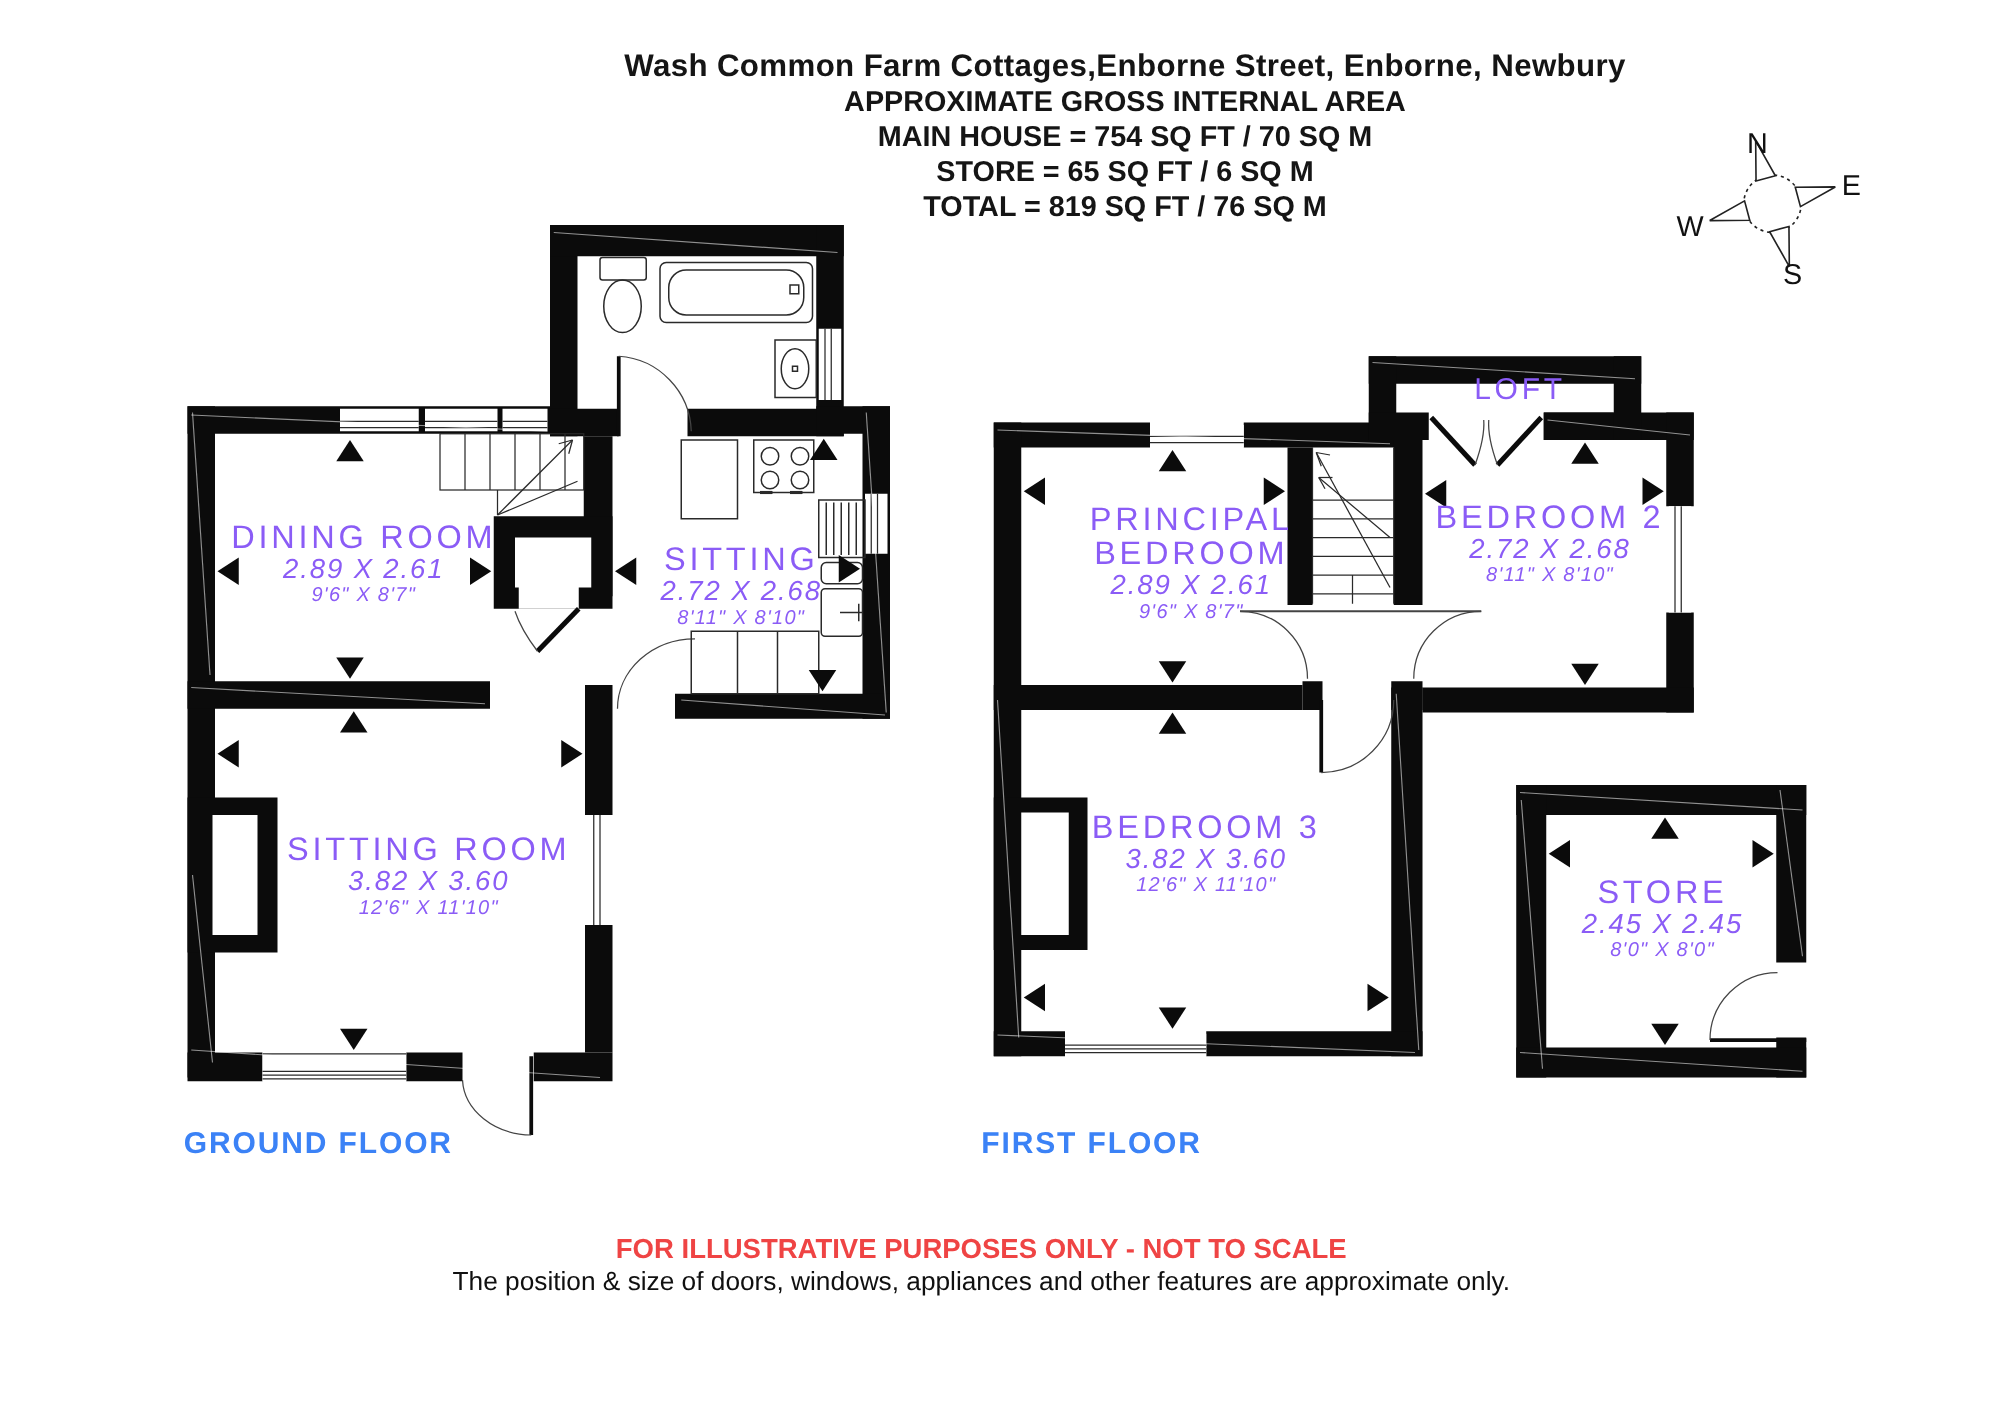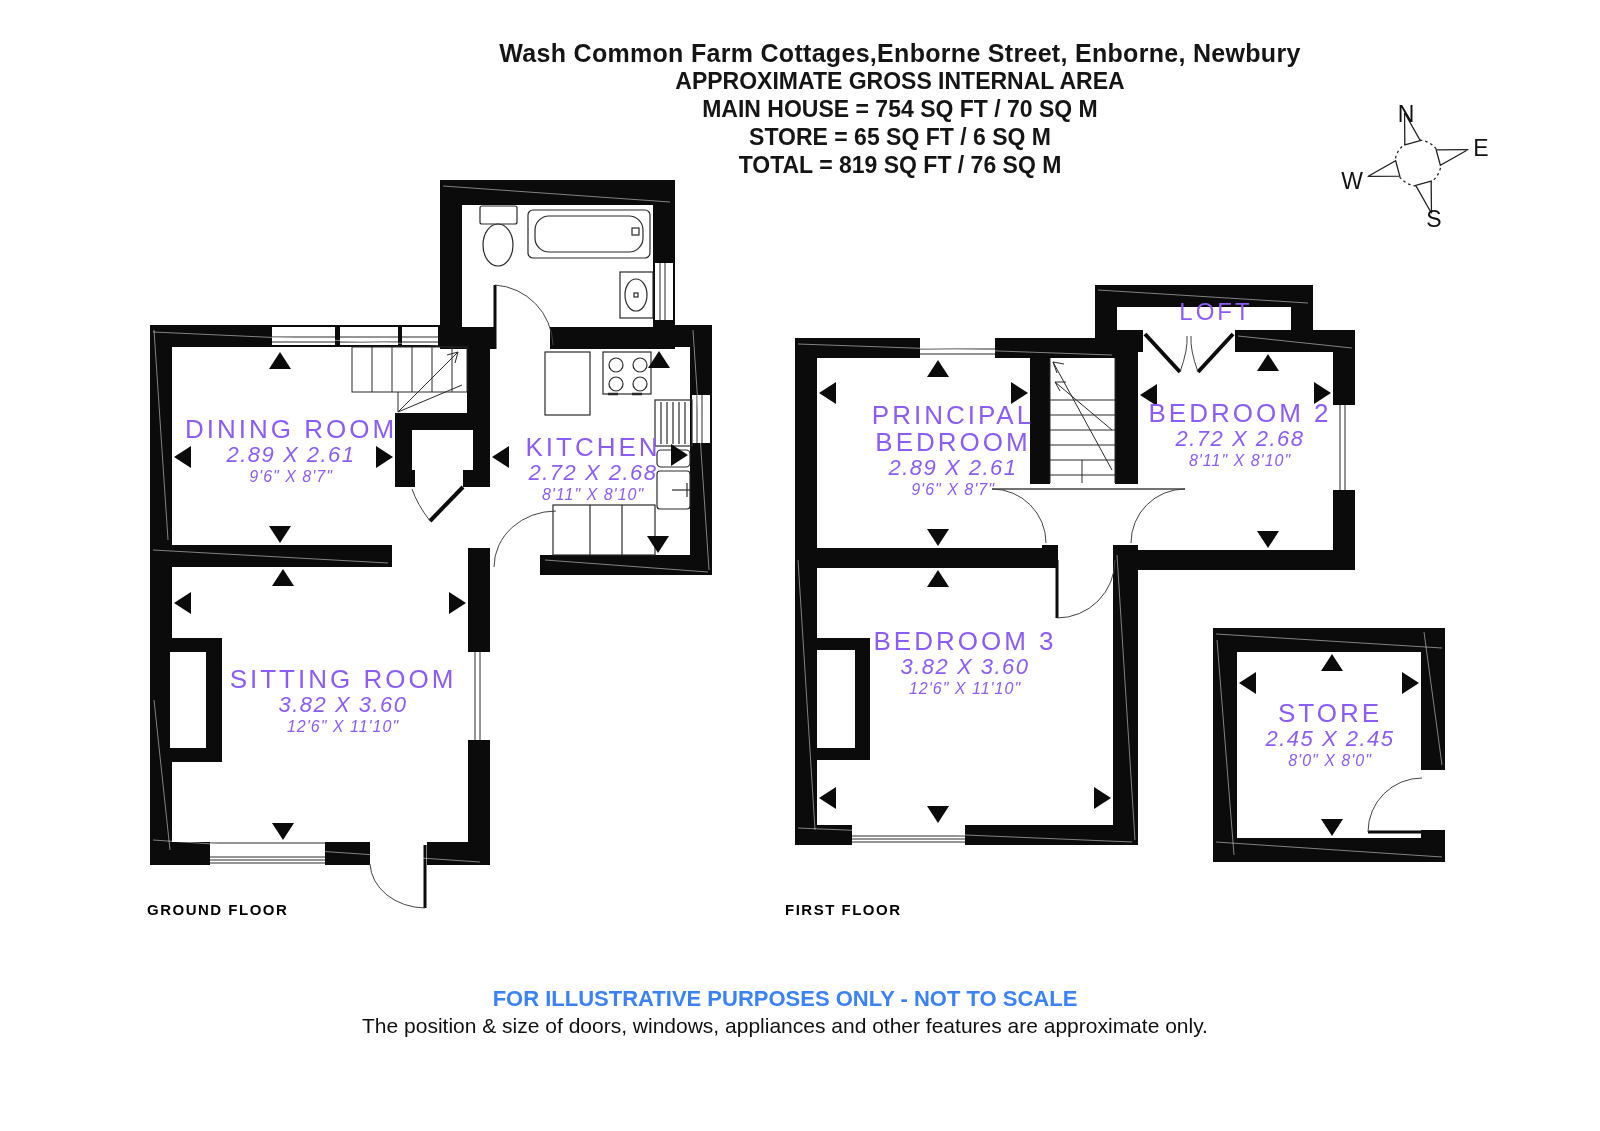--- a/index.html
+++ b/index.html
@@ -9,24 +9,24 @@
   
   #header{left:300px;top:40px;width:1200px;text-align:center;line-height:26px;}
   #header .t1{font-size:25px;font-weight:bold;letter-spacing:.3px;color:#151515;}
   #header .t2{font-size:23px;font-weight:bold;color:#151515;margin-top:2px;}
   
   .room-label{position:absolute;transform:translateX(-50%);text-align:center;
               color:#8b5cf6;white-space:nowrap;}
   .room-name{font-size:26px;font-weight:500;letter-spacing:3px;line-height:27px;}
   .room-metric{font-size:22px;font-style:italic;letter-spacing:1.5px;line-height:24px;}
   .room-imperial{font-size:16px;font-style:italic;letter-spacing:1px;line-height:19px;}
-  .floor-label{position:absolute;font-size:15px;font-weight:bold;letter-spacing:1.5px;color:#000000;}
+  .floor-label{position:absolute;font-size:24px;font-weight:bold;letter-spacing:1.5px;color:#3b82f6;}
   
   #footer{left:85px;top:986px;width:1400px;text-align:center;}
-  #footer .f1{font-size:22px;font-weight:bold;color:#3b82f6;line-height:26px;}
+  #footer .f1{font-size:22px;font-weight:bold;color:#ef4444;line-height:26px;}
   #footer .f2{font-size:21px;color:#101010;line-height:28px;}
   svg text{font-family:"Liberation Sans",sans-serif;}
 </style>
 </head>
 <body>
 
 <div id="page">
 
   <div id="header" class="abs">
     <div class="t1">Wash Common Farm Cottages,Enborne Street, Enborne, Newbury</div>
@@ -357,21 +357,21 @@
     </g>
   </svg>
 
   <div class="room-label" style="left:291px;top:416px">
     <div class="room-name">DINING ROOM</div>
     <div class="room-metric">2.89 X 2.61</div>
     <div class="room-imperial">9'6" X 8'7"</div>
   </div>
 
   <div class="room-label" style="left:593px;top:434px">
-    <div class="room-name">KITCHEN</div>
+    <div class="room-name">SITTING</div>
     <div class="room-metric">2.72 X 2.68</div>
     <div class="room-imperial">8'11" X 8'10"</div>
   </div>
 
   <div class="room-label" style="left:343px;top:666px">
     <div class="room-name">SITTING ROOM</div>
     <div class="room-metric">3.82 X 3.60</div>
     <div class="room-imperial">12'6" X 11'10"</div>
   </div>
 
@@ -381,21 +381,21 @@
     <div class="room-metric">2.89 X 2.61</div>
     <div class="room-imperial">9'6" X 8'7"</div>
   </div>
 
   <div class="room-label" style="left:1240px;top:400px">
     <div class="room-name">BEDROOM 2</div>
     <div class="room-metric">2.72 X 2.68</div>
     <div class="room-imperial">8'11" X 8'10"</div>
   </div>
 
-  <div class="room-label" style="left:965px;top:628px">
+  <div class="room-label" style="left:965px;top:648px">
     <div class="room-name">BEDROOM 3</div>
     <div class="room-metric">3.82 X 3.60</div>
     <div class="room-imperial">12'6" X 11'10"</div>
   </div>
 
   <div class="room-label" style="left:1216px;top:298px">
     <div class="room-name" style="font-size:24px">LOFT</div>
   </div>
 
   <div class="room-label" style="left:1330px;top:700px">

